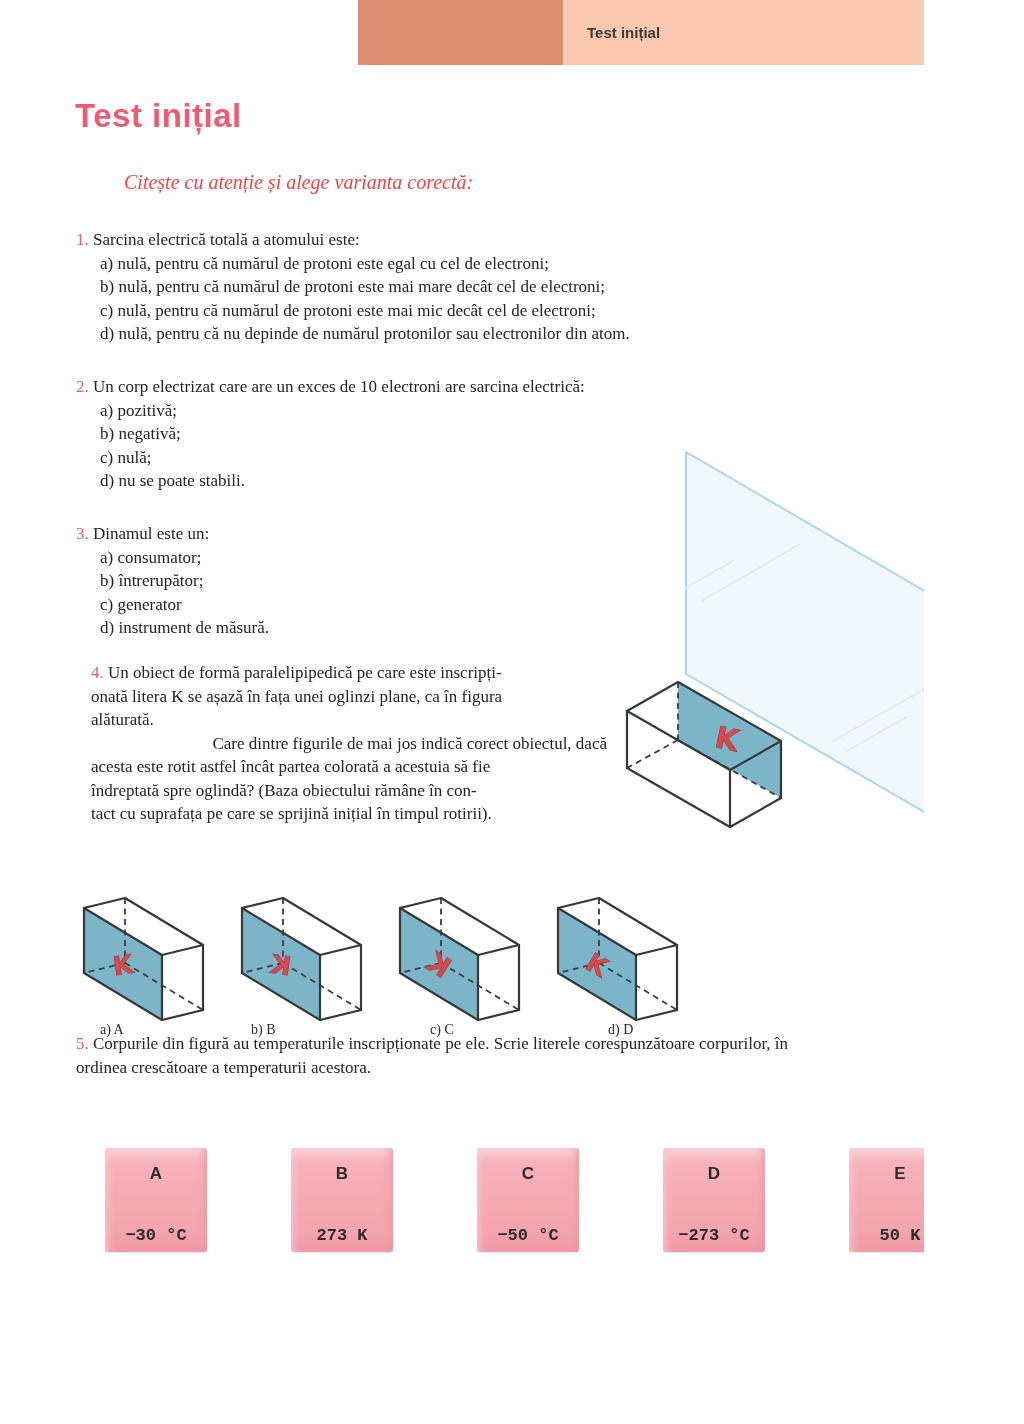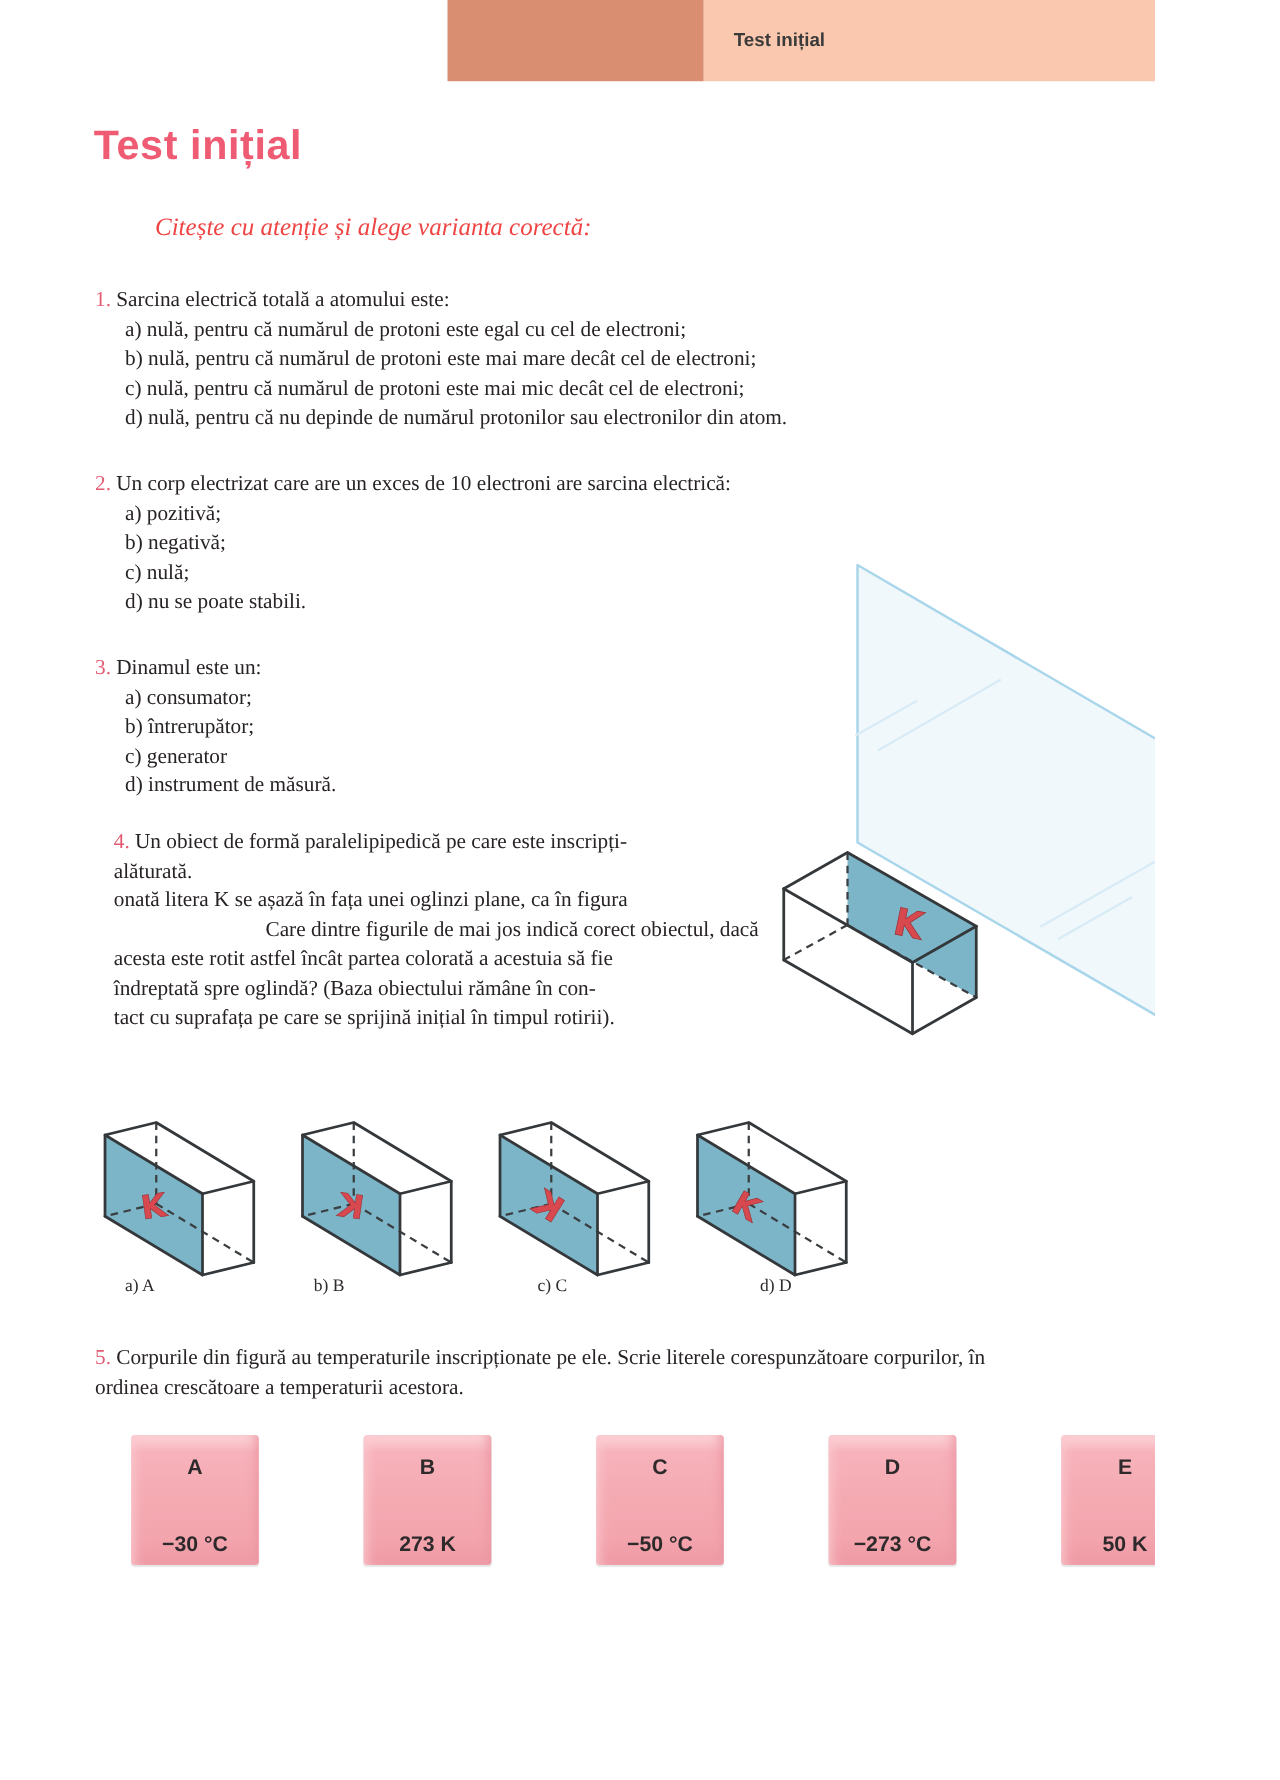--- a/index.html
+++ b/index.html
@@ -32,21 +32,21 @@
   .main-figure{position:absolute;left:615px;top:445px;width:345px;height:395px;}
   .ans-figure{position:absolute;top:880px;width:135px;height:145px;}
   .ans-label{position:absolute;top:1022px;font-size:14px;color:#2e2a2b;}
 
   
   .temp-box{position:absolute;top:1148px;width:102px;height:104px;border-radius:3px;
         background:linear-gradient(180deg,#fcd6da 0%,#f7b2bb 13%,#f5abb3 45%,#f3a4ad 80%,#ee99a4 100%);
         box-shadow:inset 7px 0 9px -5px #fbc9cf, inset -7px 0 9px -5px #eb96a2, 0 1px 1px rgba(0,0,0,.10);
         font-family:"Liberation Sans", sans-serif;font-weight:700;color:#2e2a2b;}
   .temp-letter{position:absolute;left:0;width:100%;top:16px;text-align:center;font-size:17px;}
-  .temp-value{position:absolute;left:0;width:100%;top:78px;text-align:center;font-size:17px;}
+  .temp-value{position:absolute;left:0;width:100%;top:78px;text-align:center;font-size:17px;font-family:Liberation Mono, monospace;}
 </style>
 </head>
 <body>
 
 <div class="page">
 
   <div class="header">
     <div class="header-accent"></div>
     <div class="header-light"></div>
     <div class="header-title">Test inițial</div>
@@ -75,22 +75,22 @@
   <div class="q" style="top:522px;">
     <div><span class="qnum">3.</span> <span>Dinamul este un:</span></div>
     <div class="opt">a) consumator;</div>
     <div class="opt">b) întrerupător;</div>
     <div class="opt">c) generator</div>
     <div class="opt">d) instrument de măsură.</div>
   </div>
 
   <div class="q q4" style="top:661px;margin-left:15px;">
     <div><span class="qnum">4.</span> <span>Un obiect de formă paralelipipedică pe care este inscripți-</span></div>
+    <div>onată litera K se așază în fața unei oglinzi plane, ca în figura</div>
     <div>alăturată.</div>
-    <div>onată litera K se așază în fața unei oglinzi plane, ca în figura</div>
     <div class="indent">Care dintre figurile de mai jos indică corect obiectul, dacă</div>
     <div>acesta este rotit astfel încât partea colorată a acestuia să fie</div>
     <div>îndreptată spre oglindă? (Baza obiectului rămâne în con-</div>
     <div>tact cu suprafața pe care se sprijină inițial în timpul rotirii).</div>
   </div>
 
   <svg class="main-figure" viewBox="0 0 345 395">
 
     <polygon points="71,7 337,162 337,383 71,229" fill="#f1f8fc" stroke="#a9d6ea" stroke-width="2" stroke-linejoin="round"></polygon>
     <g stroke="#d8ecf6" stroke-width="2" stroke-linecap="round">
@@ -196,21 +196,21 @@
       <polyline points="6,93 84,140 125,130"></polyline>
     </g>
     <text transform="translate(45,85) rotate(30)" text-anchor="middle" dy="0.35em" font-family="DejaVu Sans, sans-serif" font-weight="bold" font-size="26" fill="#d7494f" stroke="#9c3238" stroke-width="0.5">K</text>
   </svg>
 
   <div class="ans-label" style="left:100px;">a) A</div>
   <div class="ans-label" style="left:251px;">b) B</div>
   <div class="ans-label" style="left:430px;">c) C</div>
   <div class="ans-label" style="left:608px;">d) D</div>
 
-  <div class="q q5" style="top:1074px;">
+  <div class="q q5" style="top:1032px;">
     <div><span class="qnum">5.</span> <span>Corpurile din figură au temperaturile inscripționate pe ele. Scrie literele corespunzătoare corpurilor, în</span></div>
     <div>ordinea crescătoare a temperaturii acestora.</div>
   </div>
 
   <div class="temp-box" style="left:105px;">
     <div class="temp-letter">A</div>
     <div class="temp-value">−30 °C</div>
   </div>
   <div class="temp-box" style="left:291px;">
     <div class="temp-letter">B</div>

